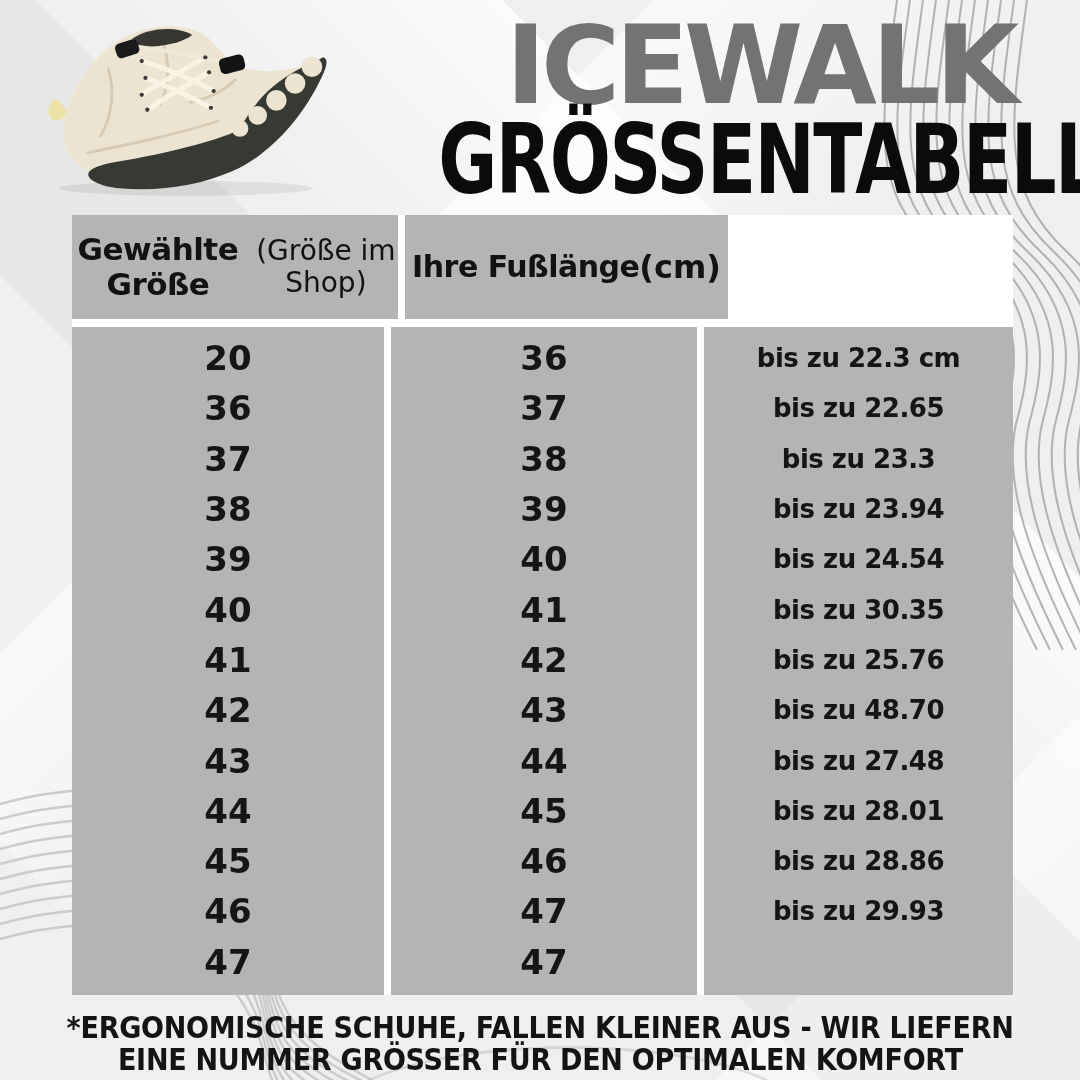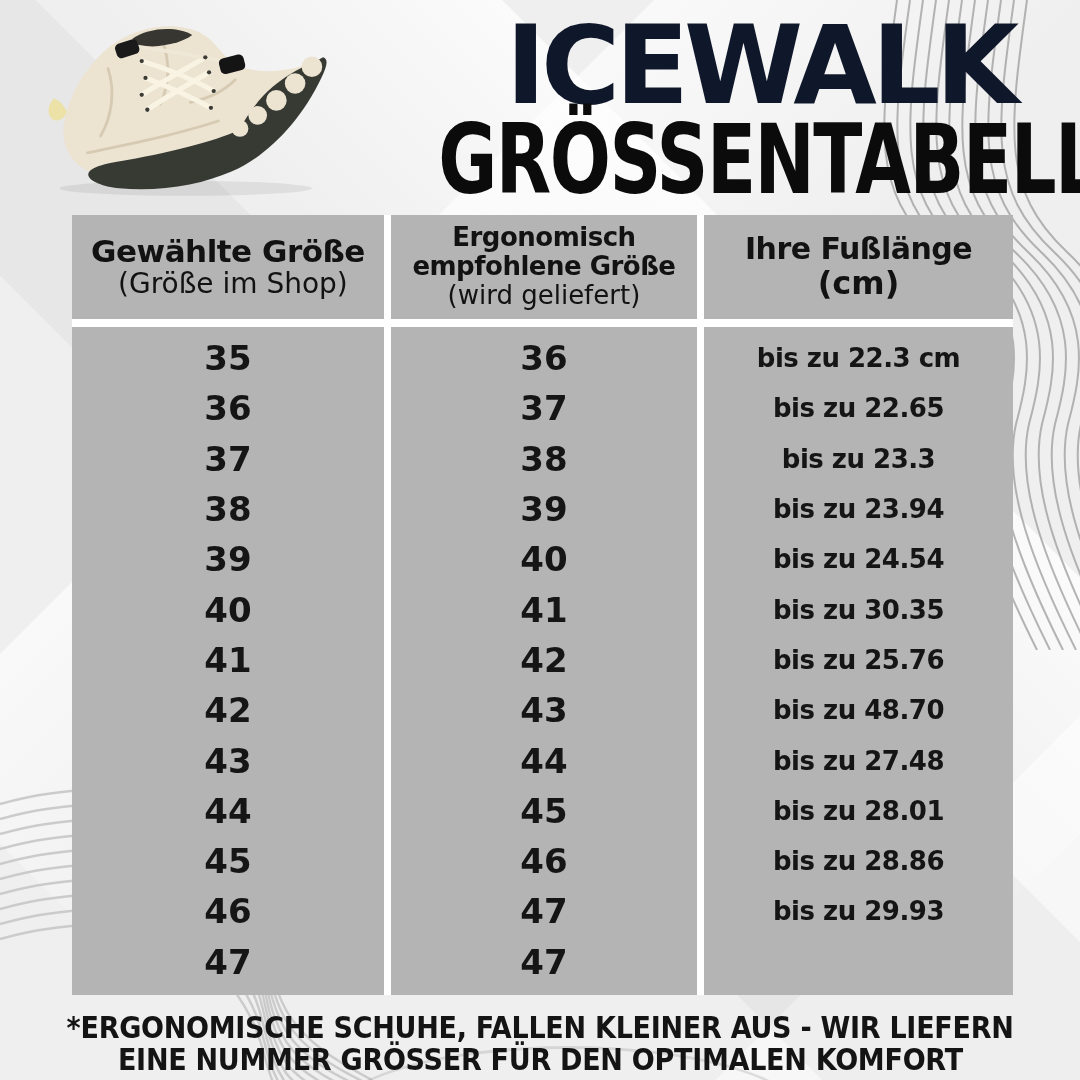--- a/index.html
+++ b/index.html
@@ -20,32 +20,32 @@
   .waves{position:absolute;pointer-events:none;}
   .waves-tr{top:0;right:0;}
   .waves-bl{left:0;bottom:0;}
   .arc-bottom{position:absolute;left:330px;top:1046px;width:470px;height:140px;
     border:3px solid rgba(150,150,150,.28);border-radius:50%;}
   
   .shoe{position:absolute;left:22px;top:10px;}
   
   .brand{
     position:absolute;left:470px;top:12px;width:580px;text-align:center;
-    font-size:108px;font-weight:bold;letter-spacing:-5px;line-height:1;color:#0f172a;
+    font-size:108px;font-weight:bold;letter-spacing:-5px;line-height:1;color:#737373;
     white-space:nowrap;
   }
   .subtitle{
     position:absolute;left:320px;top:112px;width:700px;text-align:center;
     font-size:96px;font-weight:bold;line-height:1;color:#0b0b0b;white-space:nowrap;
   }
   .cond{display:inline-block;transform:scaleX(0.75);transform-origin:50% 50%;letter-spacing:-2px;}
   
   .size-table{position:absolute;left:72px;top:215px;width:941px;background:var(--divider,#ffffff);}
   .thead{display:flex;gap:7px;}
-  .th{background:var(--cell_bg,#b4b4b4);height:104px;display:flex;flex-direction:column;
+  .th{background:var(--cell_bg,#b4b4b4);height:104px;display:flex;flex-direction:row;
       align-items:center;justify-content:center;text-align:center;}
   .w0{width:326px;}.w1{width:320px;}.w2{width:323px;}
   .h-title{font-weight:bold;letter-spacing:-0.5px;line-height:1.12;}
   .th0 .h-title{font-size:31px;}
   .th1 .h-title{font-size:26px;max-width:280px;}
   .th2 .h-title{font-size:30px;}
   .h-sub{font-weight:normal;line-height:1.15;}
   .th0 .h-sub{font-size:28px;margin-left:10px;}
   .th1 .h-sub{font-size:26px;}
   .th2 .h-sub{font-size:32px;font-weight:bold;}
@@ -160,32 +160,28 @@
   <div class="subtitle">
     <span class="cond">GRÖSSENTABELLE</span>
   </div>
 
   <div class="size-table">
     <div class="thead">
       <div class="th th0 w0">
         <div class="h-title">Gewählte Größe</div>
         <div class="h-sub">(Größe im Shop)</div>
       </div>
-      <div class="th th1 w1">
-        <div class="h-title">Ergonomisch empfohlene Größe</div>
-        <div class="h-sub">(wird geliefert)</div>
-      </div>
       <div class="th th2 w2">
         <div class="h-title">Ihre Fußlänge</div>
         <div class="h-sub">(cm)</div>
       </div>
     </div>
     <div class="tbody">
       <div class="tcol tcol0 w0">
-          <div class="cell">35</div>
+          <div class="cell">20</div>
           <div class="cell">36</div>
           <div class="cell">37</div>
           <div class="cell">38</div>
           <div class="cell">39</div>
           <div class="cell">40</div>
           <div class="cell">41</div>
           <div class="cell">42</div>
           <div class="cell">43</div>
           <div class="cell">44</div>
           <div class="cell">45</div>

